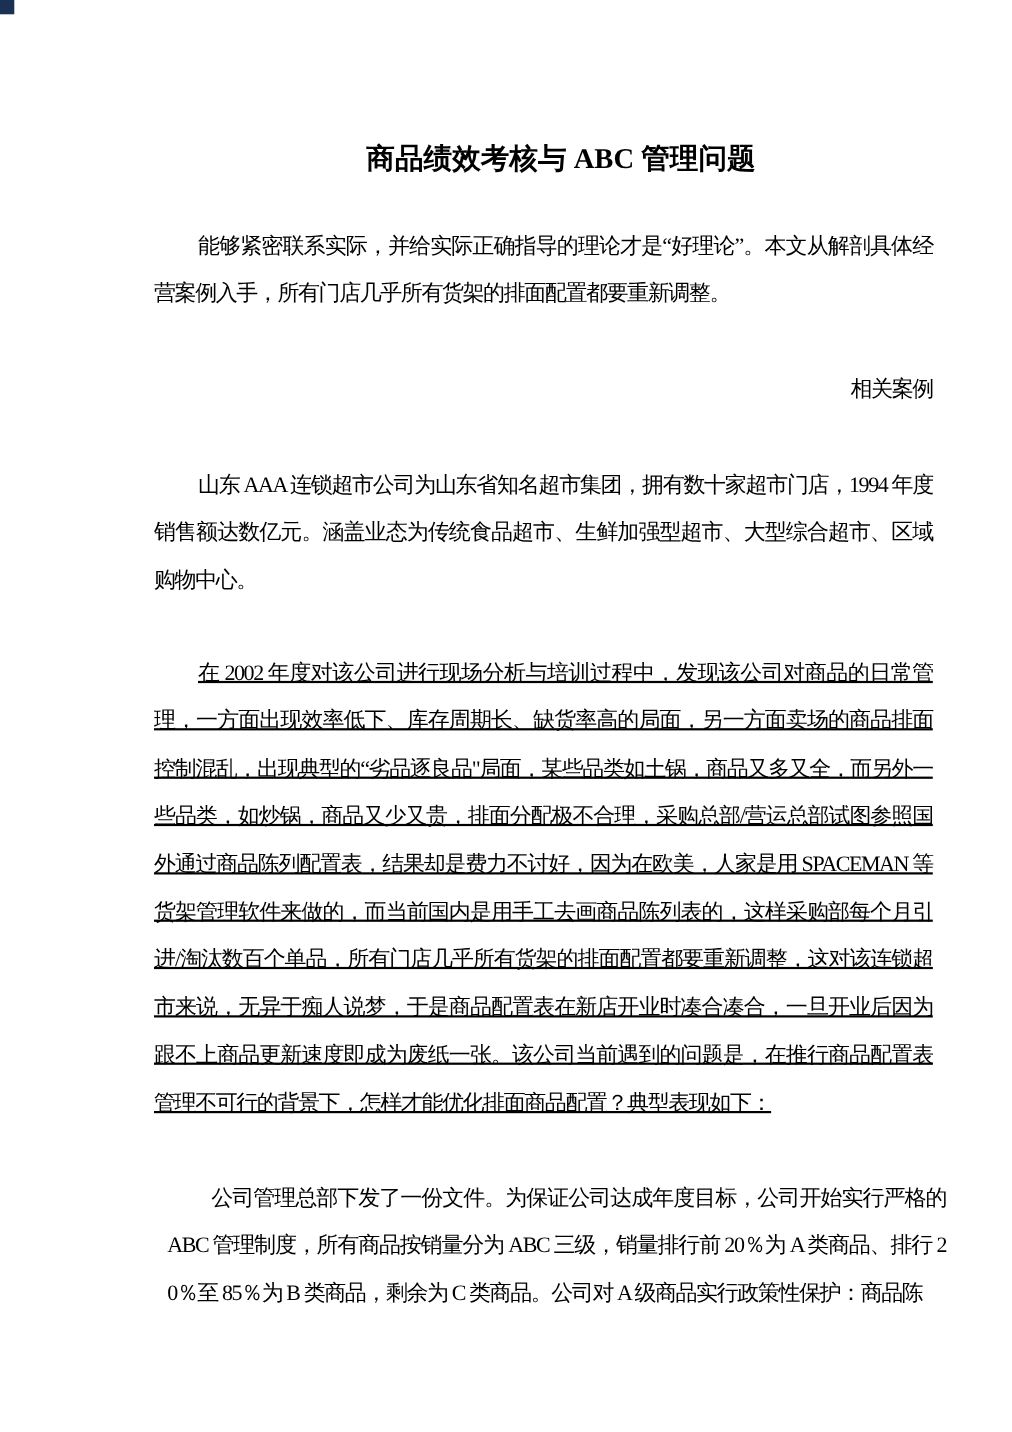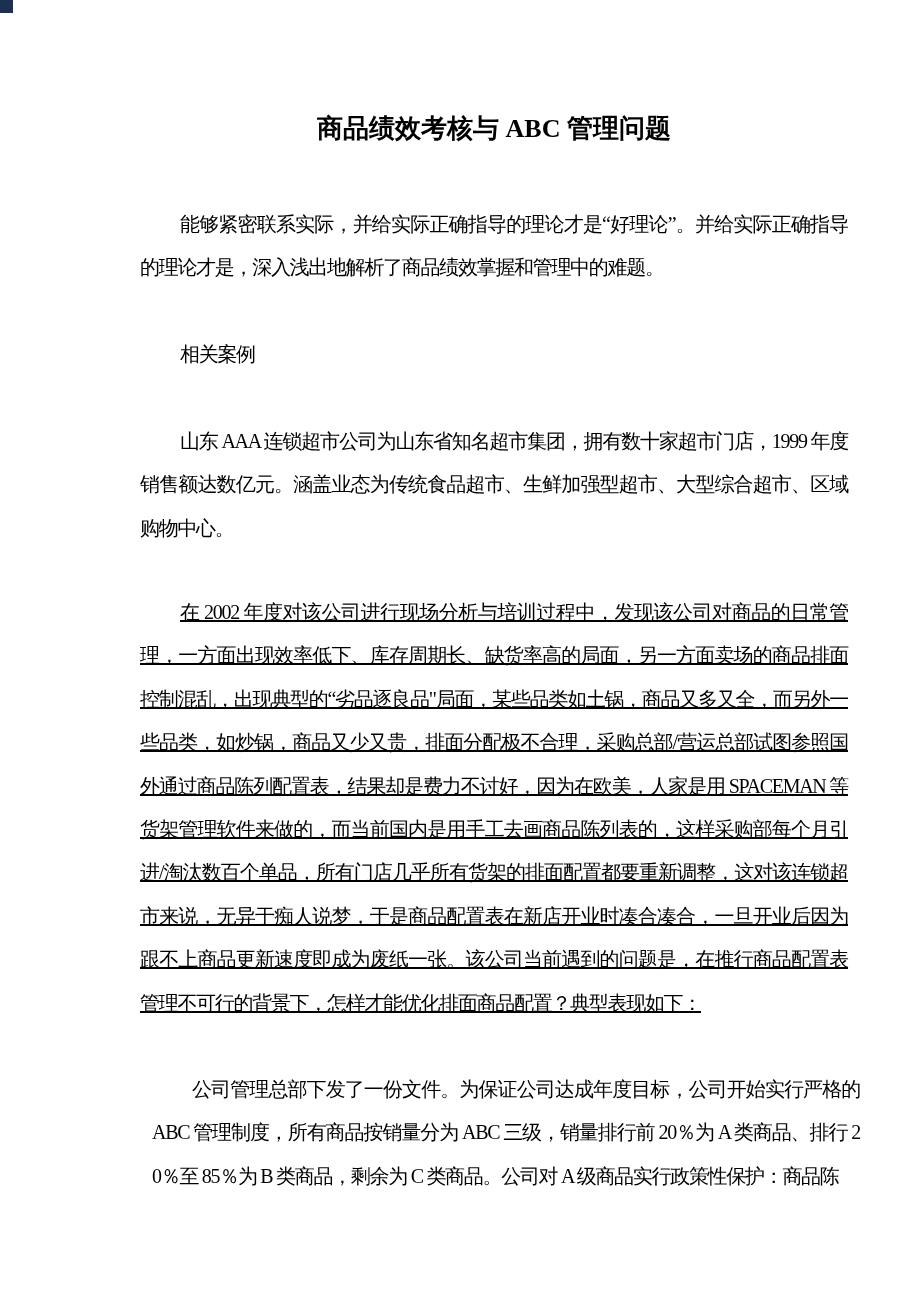--- a/index.html
+++ b/index.html
@@ -18,53 +18,53 @@
     top: 0;
     width: 13px;
     height: 13px;
     background: #1b3153;
   }
   .doc-title {
     position: absolute;
     left: 140px;
     width: 708px;
     top: 112px;
-    margin: 0;
+    margin: 16px;
     font-size: 26px;
     font-weight: bold;
     line-height: 34px;
     text-align: center;
     white-space: nowrap;
   }
   .para {
     position: absolute;
     left: 140px;
     width: 708px;
     margin: 0;
     font-size: 20px;
     line-height: 43.4px;
     letter-spacing: -1.3px;
     text-align: justify;
     text-indent: 2em;
     word-break: break-all;
   }
   .para-intro   { top: 203px; }
-  .section-head { top: 333px; text-align: left; }
+  .section-head { top: 333px; text-align: right; }
   .para-case    { top: 420px; }
   .para-analysis{ top: 591px; text-decoration: underline; }
   .para-policy  { top: 1068px; margin-left: 12px; }
 </style>
 </head>
 <body>
 
 <div class="corner-marker"></div>
 
 <h1 class="doc-title">商品绩效考核与 ABC 管理问题</h1>
 
-<p class="para para-intro">能够紧密联系实际，并给实际正确指导的理论才是“好理论”。并给实际正确指导的理论才是，深入浅出地解析了商品绩效掌握和管理中的难题。</p>
+<p class="para para-intro">能够紧密联系实际，并给实际正确指导的理论才是“好理论”。本文从解剖具体经营案例入手，所有门店几乎所有货架的排面配置都要重新调整。</p>
 
 <p class="para section-head">相关案例</p>
 
-<p class="para para-case">山东 AAA 连锁超市公司为山东省知名超市集团，拥有数十家超市门店，1999 年度销售额达数亿元。涵盖业态为传统食品超市、生鲜加强型超市、大型综合超市、区域购物中心。</p>
+<p class="para para-case">山东 AAA 连锁超市公司为山东省知名超市集团，拥有数十家超市门店，1994 年度销售额达数亿元。涵盖业态为传统食品超市、生鲜加强型超市、大型综合超市、区域购物中心。</p>
 
 <p class="para para-analysis">在 2002 年度对该公司进行现场分析与培训过程中，发现该公司对商品的日常管理，一方面出现效率低下、库存周期长、缺货率高的局面，另一方面卖场的商品排面控制混乱，出现典型的“劣品逐良品"局面，某些品类如土锅，商品又多又全，而另外一些品类，如炒锅，商品又少又贵，排面分配极不合理，采购总部/营运总部试图参照国外通过商品陈列配置表，结果却是费力不讨好，因为在欧美，人家是用 SPACEMAN 等货架管理软件来做的，而当前国内是用手工去画商品陈列表的，这样采购部每个月引进/淘汰数百个单品，所有门店几乎所有货架的排面配置都要重新调整，这对该连锁超市来说，无异于痴人说梦，于是商品配置表在新店开业时凑合凑合，一旦开业后因为跟不上商品更新速度即成为废纸一张。该公司当前遇到的问题是，在推行商品配置表管理不可行的背景下，怎样才能优化排面商品配置？典型表现如下：</p>
 
 <p class="para para-policy">公司管理总部下发了一份文件。为保证公司达成年度目标，公司开始实行严格的 ABC 管理制度，所有商品按销量分为 ABC 三级，销量排行前 20％为 A 类商品、排行 20％至 85％为 B 类商品，剩余为 C 类商品。公司对 A 级商品实行政策性保护：商品陈</p>
 
 </body></html>

